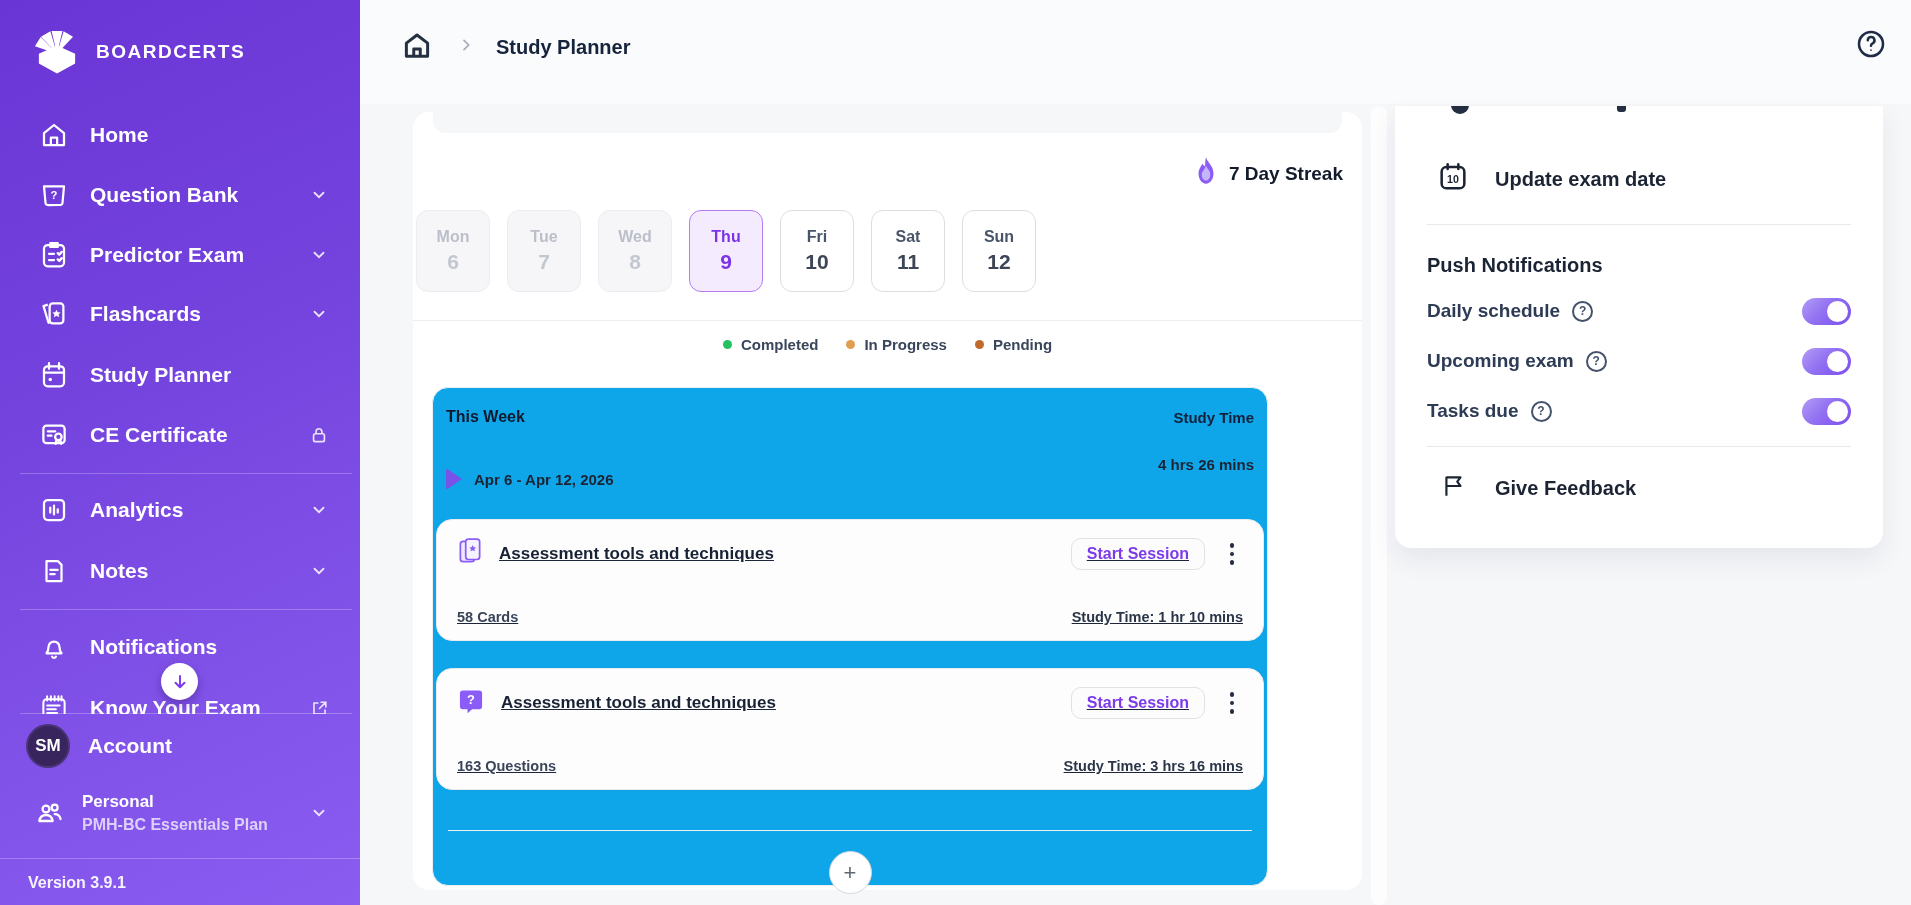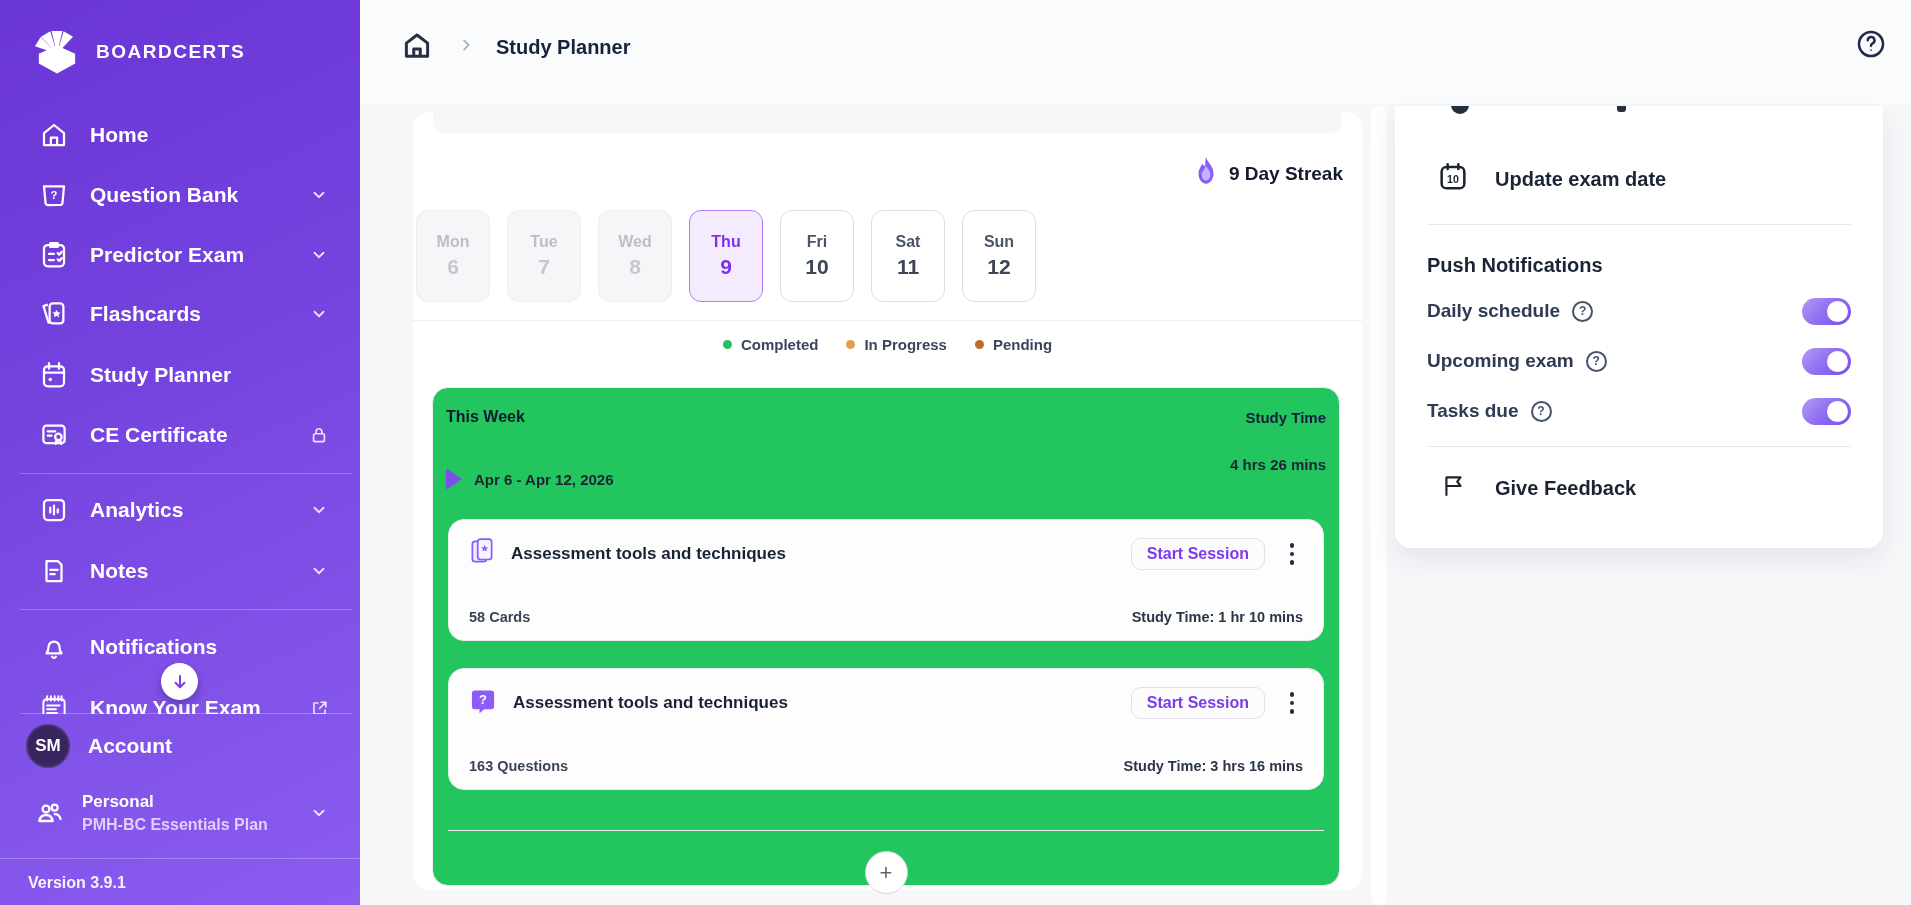--- a/index.html
+++ b/index.html
@@ -41,52 +41,52 @@
     color:#1f2c47; cursor:pointer; }
 
   
   .main-card { position:absolute; left:413px; top:112px; width:949px; height:778px; background:#fff;
     border-radius:16px; }
   .cut-banner { position:absolute; left:20px; top:0; width:909px; height:21px; background:#f6f7f9;
     border-radius:0 0 12px 12px; }
   .streak-row { position:absolute; right:19px; top:44px; display:flex; align-items:center; gap:10px; }
   .streak-label { font-size:19px; font-weight:800; color:#121a2b; }
   .week-row { position:absolute; left:3px; top:98px; display:flex; gap:17px; }
-  .day-chip { width:74px; height:92px; border-radius:12px; display:flex; flex-direction:column;
+  .day-chip { width:74px; height:82px; border-radius:12px; display:flex; flex-direction:column;
     align-items:center; justify-content:center; gap:4px; cursor:pointer; border:1.5px solid transparent;text-align:center; }
   .day-chip .dname { font-size:16px; font-weight:700; }
   .day-chip .dnum { font-size:21px; font-weight:800; }
   .day-chip.past { background:#f6f6f8; border-color:#ededf1; }
   .day-chip.past .dname { color:#bbbfc9; } .day-chip.past .dnum { color:#c3c7d0; }
   .day-chip.selected { background:#f5ebff; border-color:#b57bf5; }
   .day-chip.selected .dname, .day-chip.selected .dnum { color:#7c33e8; }
   .day-chip.future { background:#fff; border-color:#dcdee3; }
   .day-chip.future .dname { color:#4a5468; } .day-chip.future .dnum { color:#3d4656; }
   .mc-divider { position:absolute; left:0; top:208px; width:949px; height:1px; background:#eceef2; }
   .legend { position:absolute; left:0; top:224px; width:949px; display:flex; justify-content:center;
     align-items:center; gap:28px; }
   .legend-item { display:flex; align-items:center; gap:9px; font-size:15px; font-weight:600; color:#3a465c; }
   .dot { width:9px; height:9px; border-radius:50%; }
   .dot.completed { background:#23c161; } .dot.inprogress { background:#df9e52; } .dot.pending { background:#c06a2d; }
 
   
-  .week-panel { position:absolute; left:19px; top:275px; width:908px; height:499px; background:#22c55e;
+  .week-panel { position:absolute; left:19px; top:275px; width:836px; height:499px; background:#0ea5e9;
     border:1.5px solid #eceef1; border-radius:16px; }
   .wp-head { padding:20px 13px 0; }
   .wp-line { display:flex; justify-content:space-between; align-items:center; }
   .wp-title { font-size:16px; font-weight:800; color:#0f1a2e; }
   .wp-line2 { margin-top:12px; }
   .wp-date-wrap { display:flex; align-items:center; gap:12px;margin-top:30px; }
   .play-tri { width:0; height:0; border-left:16px solid #7a52e8; border-top:11px solid transparent;
     border-bottom:11px solid transparent; border-radius:3px; }
   .wp-date { font-size:15px; font-weight:800; color:#1c2434; }
   .wp-sttitle { font-size:15px; font-weight:800; color:#13203a; }
   .wp-stval { font-size:15px; font-weight:800; color:#1c2434; }
-  .session-card { margin:0 15px; background:#fdfdfe; border:1.5px solid #e9eaee; border-radius:16px;
-    height:122px; padding:17px 20px 15px; display:flex; flex-direction:column; justify-content:space-between; }
+  .session-card { margin:0 3px; background:#fdfdfe; border:1.5px solid #e9eaee; border-radius:16px;
+    height:122px; padding:17px 20px 15px; display:flex; flex-direction:column; justify-content:space-between;text-decoration:underline; }
   .session-card.first { margin-top:29px; }
   .session-card.second { margin-top:27px; }
   .sc-top { display:flex; align-items:center; gap:16px; }
   .sc-title { font-size:17px; font-weight:700; color:#182234; flex:1; }
   .start-btn { background:#fcfcfd; border:1.5px solid #dfe1e6; border-radius:10px; padding:6px 15px;
     color:#7c3aed; font-size:16px; font-weight:700; font-family:inherit; cursor:pointer; }
   .kebab { border:none; background:none; width:22px; height:34px; display:flex; flex-direction:column;
     align-items:center; justify-content:center; gap:4px; cursor:pointer; }
   .kebab i { width:4.5px; height:4.5px; border-radius:50%; background:#232e41; }
   .sc-bottom { display:flex; justify-content:space-between; align-items:center; }
@@ -355,21 +355,21 @@
 <section class="main-card">
   <div class="cut-banner"></div>
 
   <div class="streak-row">
     <span>
       <svg width="26" height="32" viewBox="0 0 24 30" fill="none">
         <path d="M12 1C13 6 19 9 19 16.5 19 22 15.9 26 12 26S5 22 5 16.5C5 12 7.5 10 8.5 7c.6 1.4 1.6 2.2 2.6 2.6C11.3 6.8 11.3 3.8 12 1z" fill="#8b5cf6"></path>
         <path d="M12 9c.6 2.6 4 4.4 4 8.3 0 3.2-1.8 5.7-4 5.7s-4-2.5-4-5.7C8 14.6 10.8 13 12 9z" fill="#c4b5fd"></path>
       </svg>
     </span>
-    <span class="streak-label">9 Day Streak</span>
+    <span class="streak-label">7 Day Streak</span>
   </div>
 
   <div class="week-row">
     <div class="day-chip past">
       <span class="dname">Mon</span>
       <span class="dnum">6</span>
     </div>
     <div class="day-chip past">
       <span class="dname">Tue</span>
       <span class="dnum">7</span>

